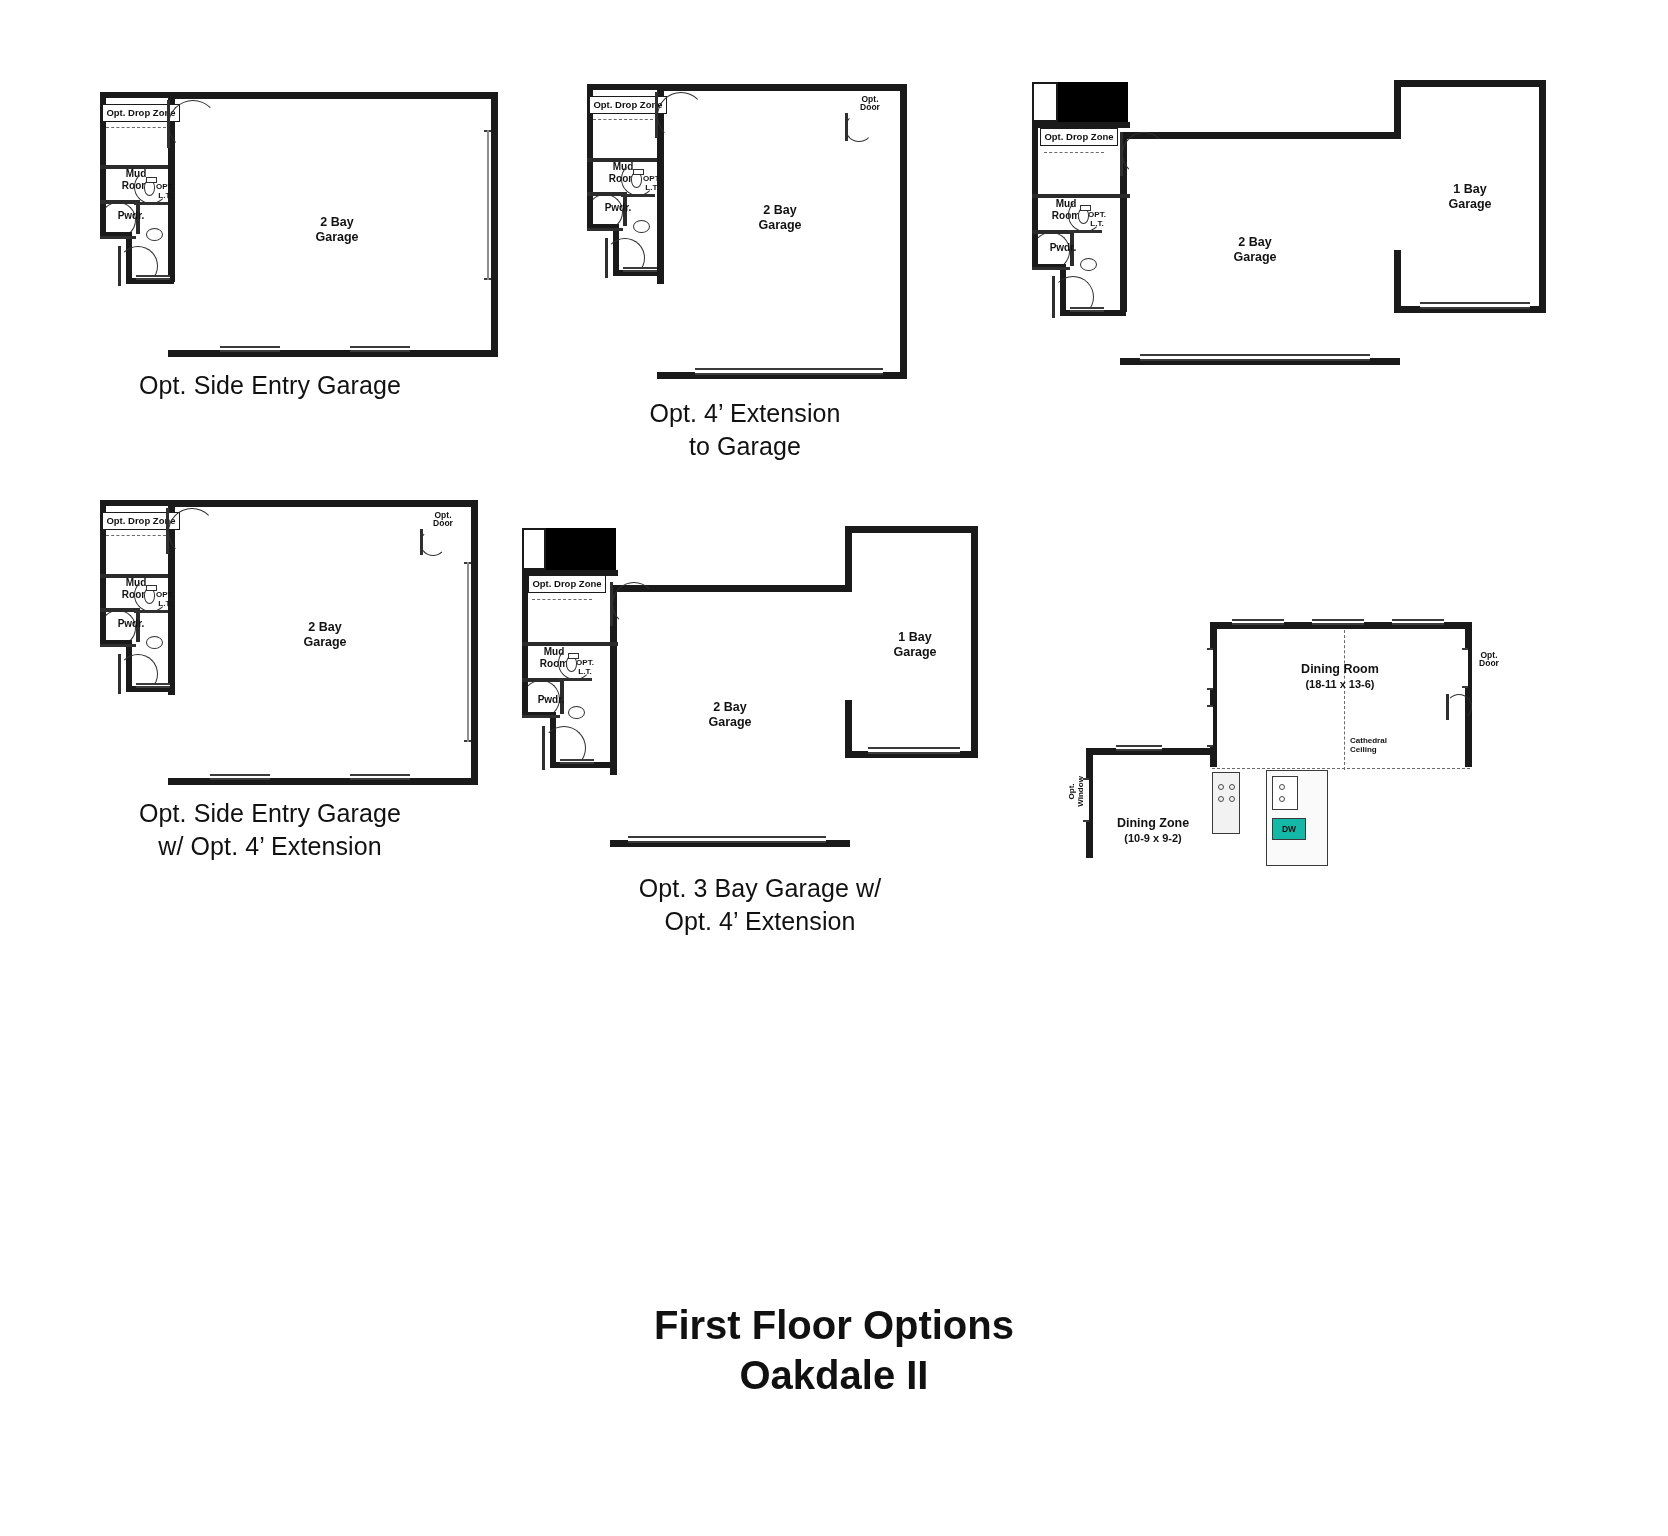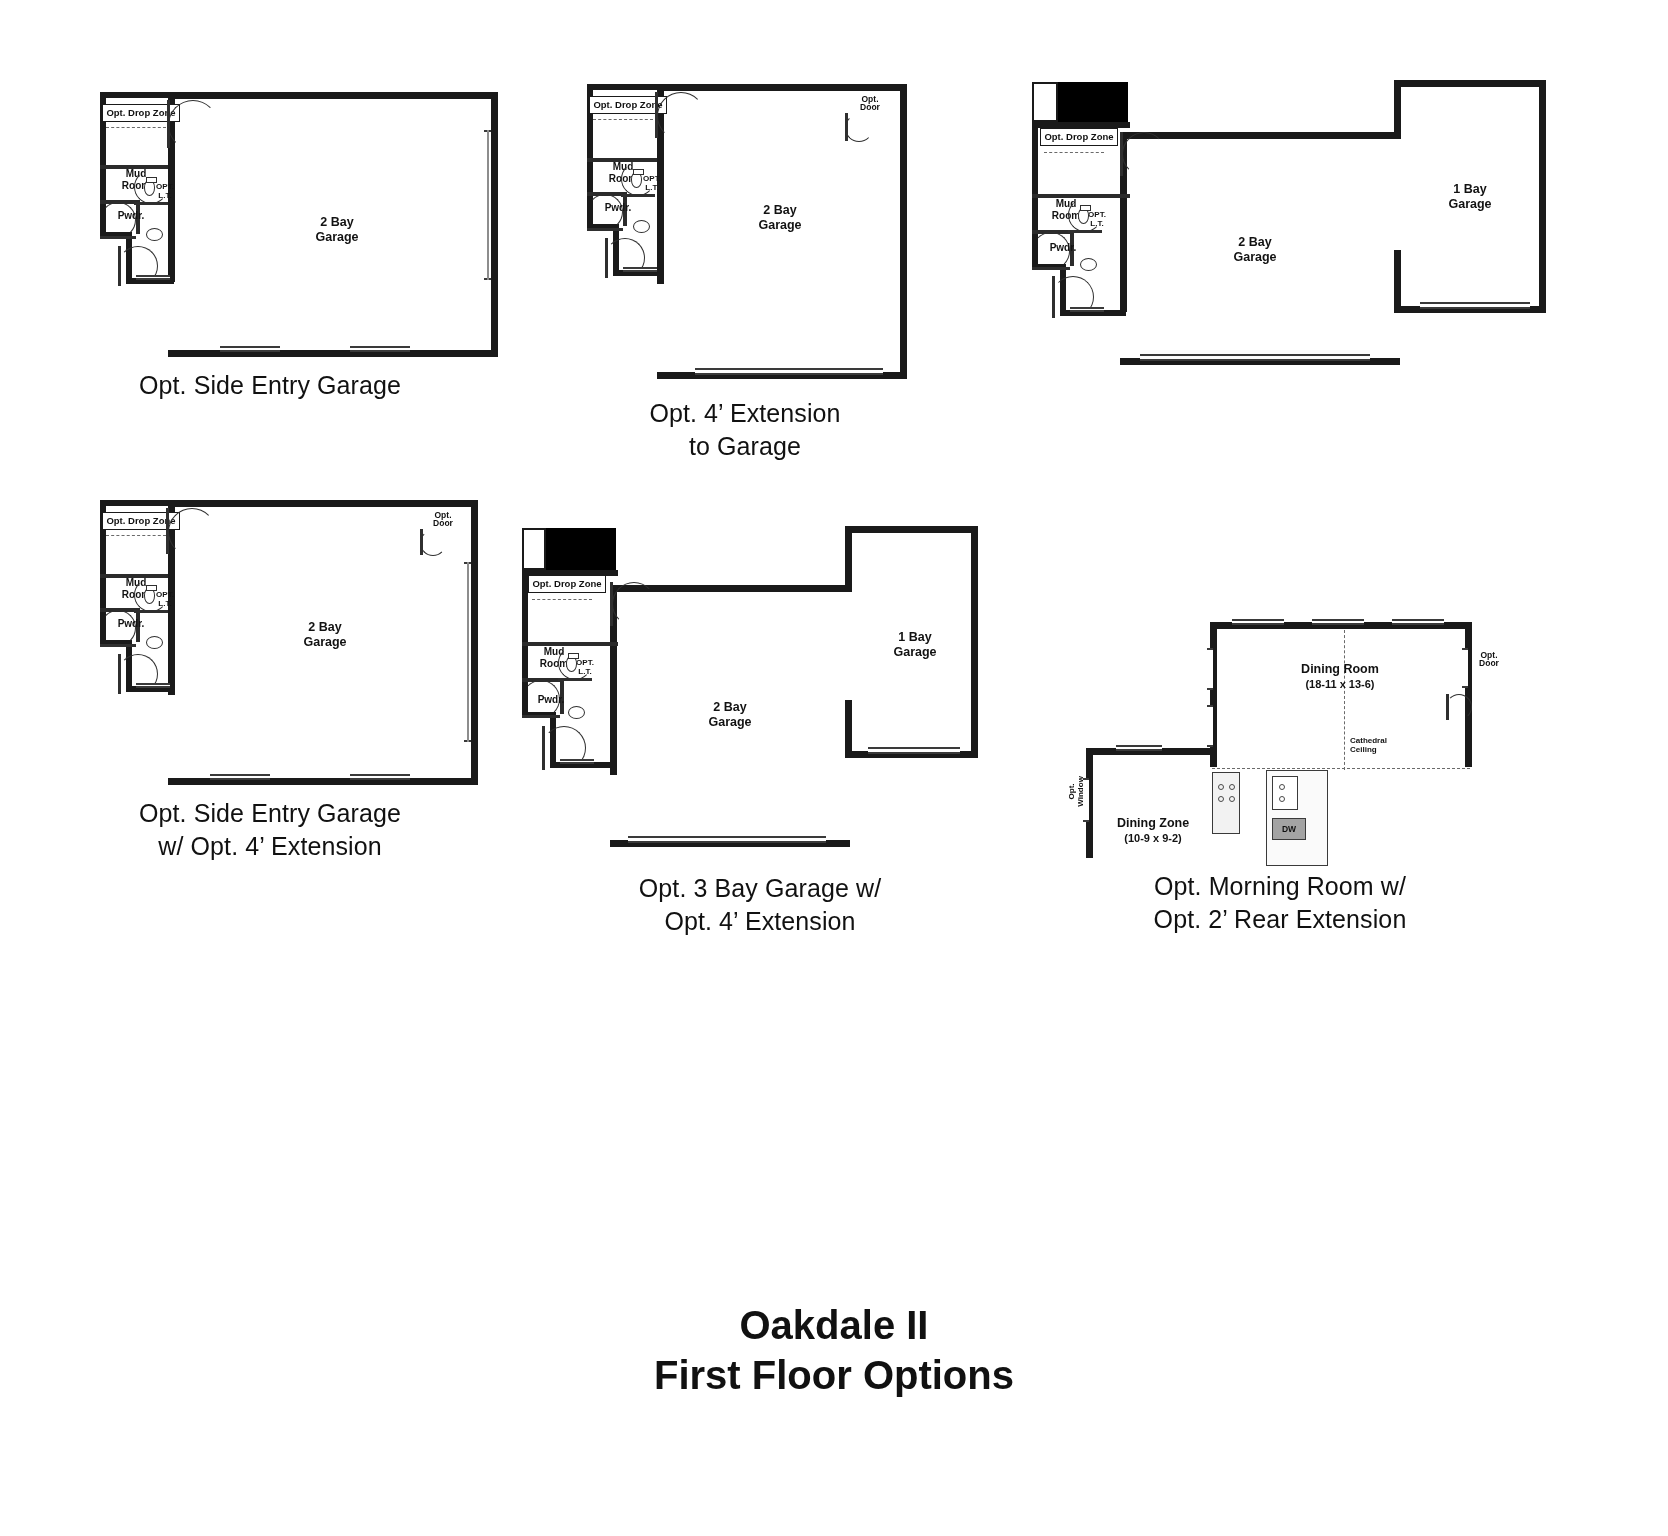--- a/index.html
+++ b/index.html
@@ -126,21 +126,21 @@
   }
 
   
   .cab { position: absolute; border: 1.5px solid #3a3a3a; background: #f2f2f2; }
   .island { position: absolute; border: 1.5px solid #3a3a3a; background: #fafafa; }
   .burner {
     position: absolute; width: 6px; height: 6px;
     border: 1.2px solid #4a4a4a; border-radius: 50%;
   }
   .dwbox {
-    position: absolute; border: 1.4px solid #3a3a3a; background:#a3a3a3;
+    position: absolute; border: 1.4px solid #3a3a3a; background:#14b8a6;
     font-size: 8.5px; font-weight: 700; display: flex;
     align-items: center; justify-content: center; color: #111;
   }
 
   
   .title-block {
     position: absolute;
     left: 0; right: 0;
     text-align: center;
     font-weight: 700;
@@ -491,23 +491,21 @@
       <div class="burner" style="left:169px; top:184px;"></div>
       <div class="burner" style="left:158px; top:196px;"></div>
       <div class="burner" style="left:169px; top:196px;"></div>
 
       <div class="island" style="left:206px; top:170px; width:62px; height:96px;"></div>
       <div class="cab" style="left:212px; top:176px; width:26px; height:34px; background:#fff;"></div>
       <div class="burner" style="left:219px; top:184px;"></div>
       <div class="burner" style="left:219px; top:196px;"></div>
       <div class="dwbox" style="left:212px; top:218px; width:34px; height:22px;">DW</div>
     </div>
-    <div class="caption" style="margin-top:10px; width:440px;">Opt. Morning Room w/
-Opt. 2’ Rear Extension</div>
   </div>
 
   <div class="title-block" style="top:1300px;">
+    <div>First Floor Options</div>
     <div>Oakdale II</div>
-    <div>First Floor Options</div>
   </div>
 
 
 </div>
 
 </body></html>

